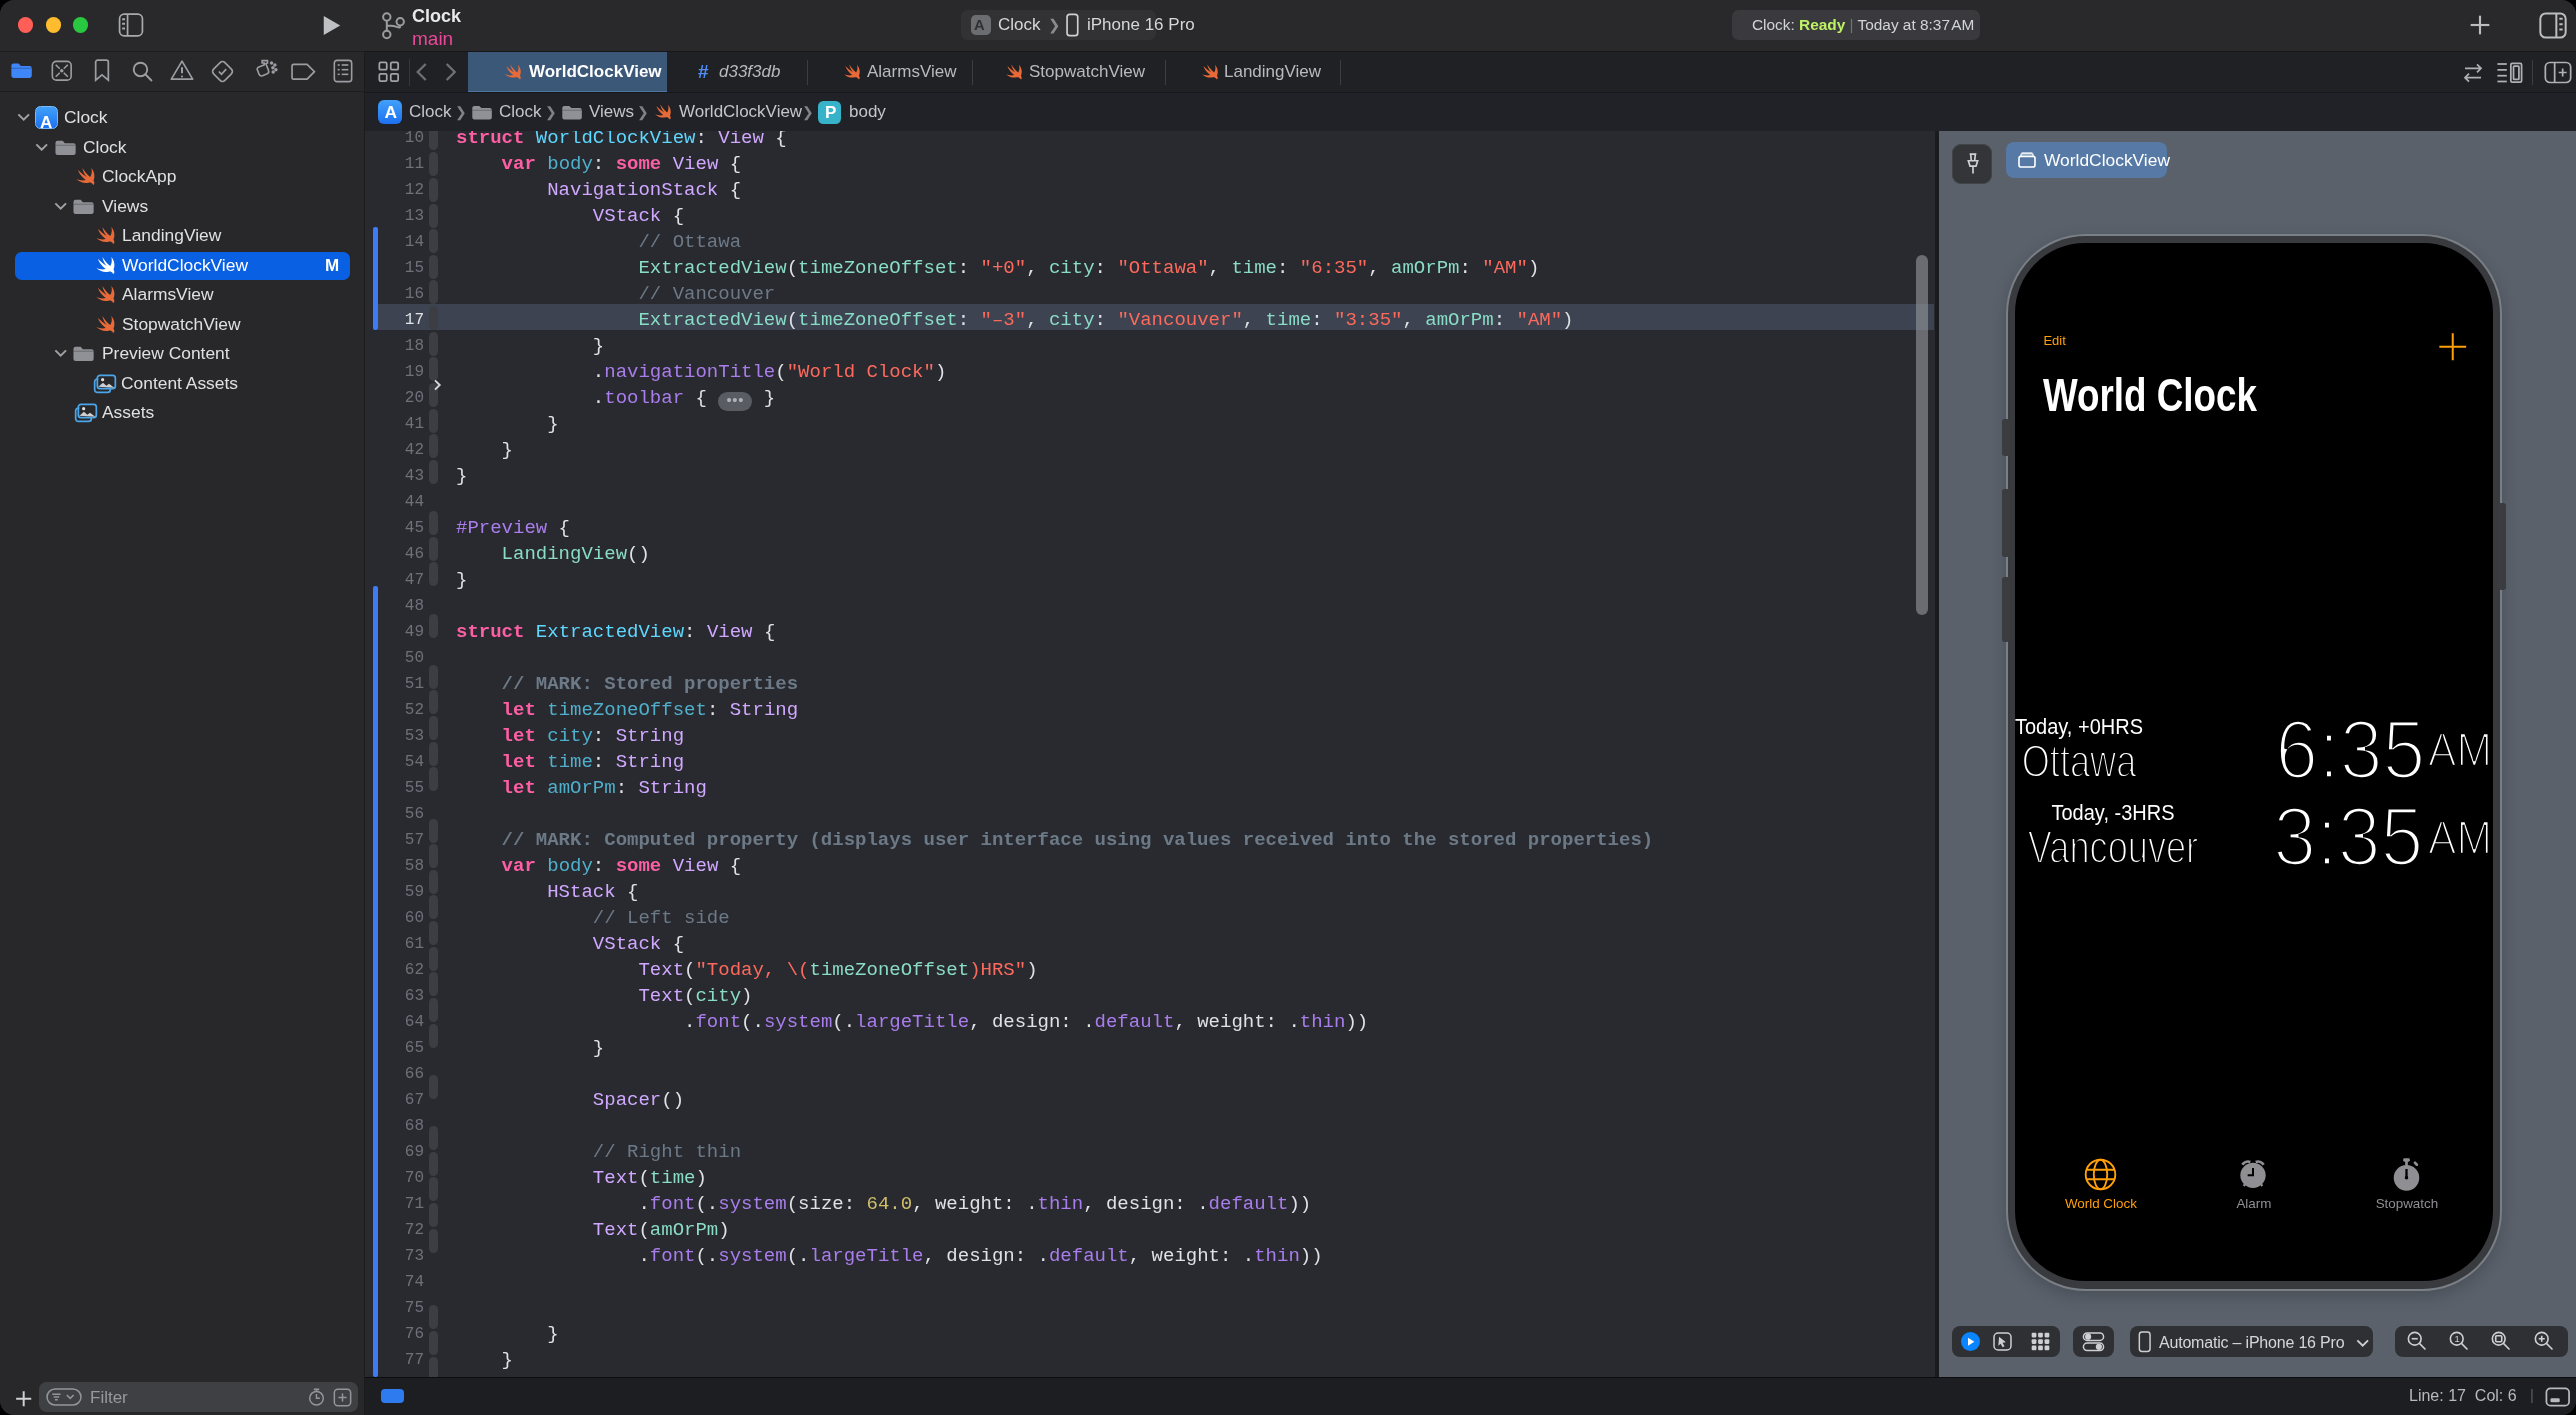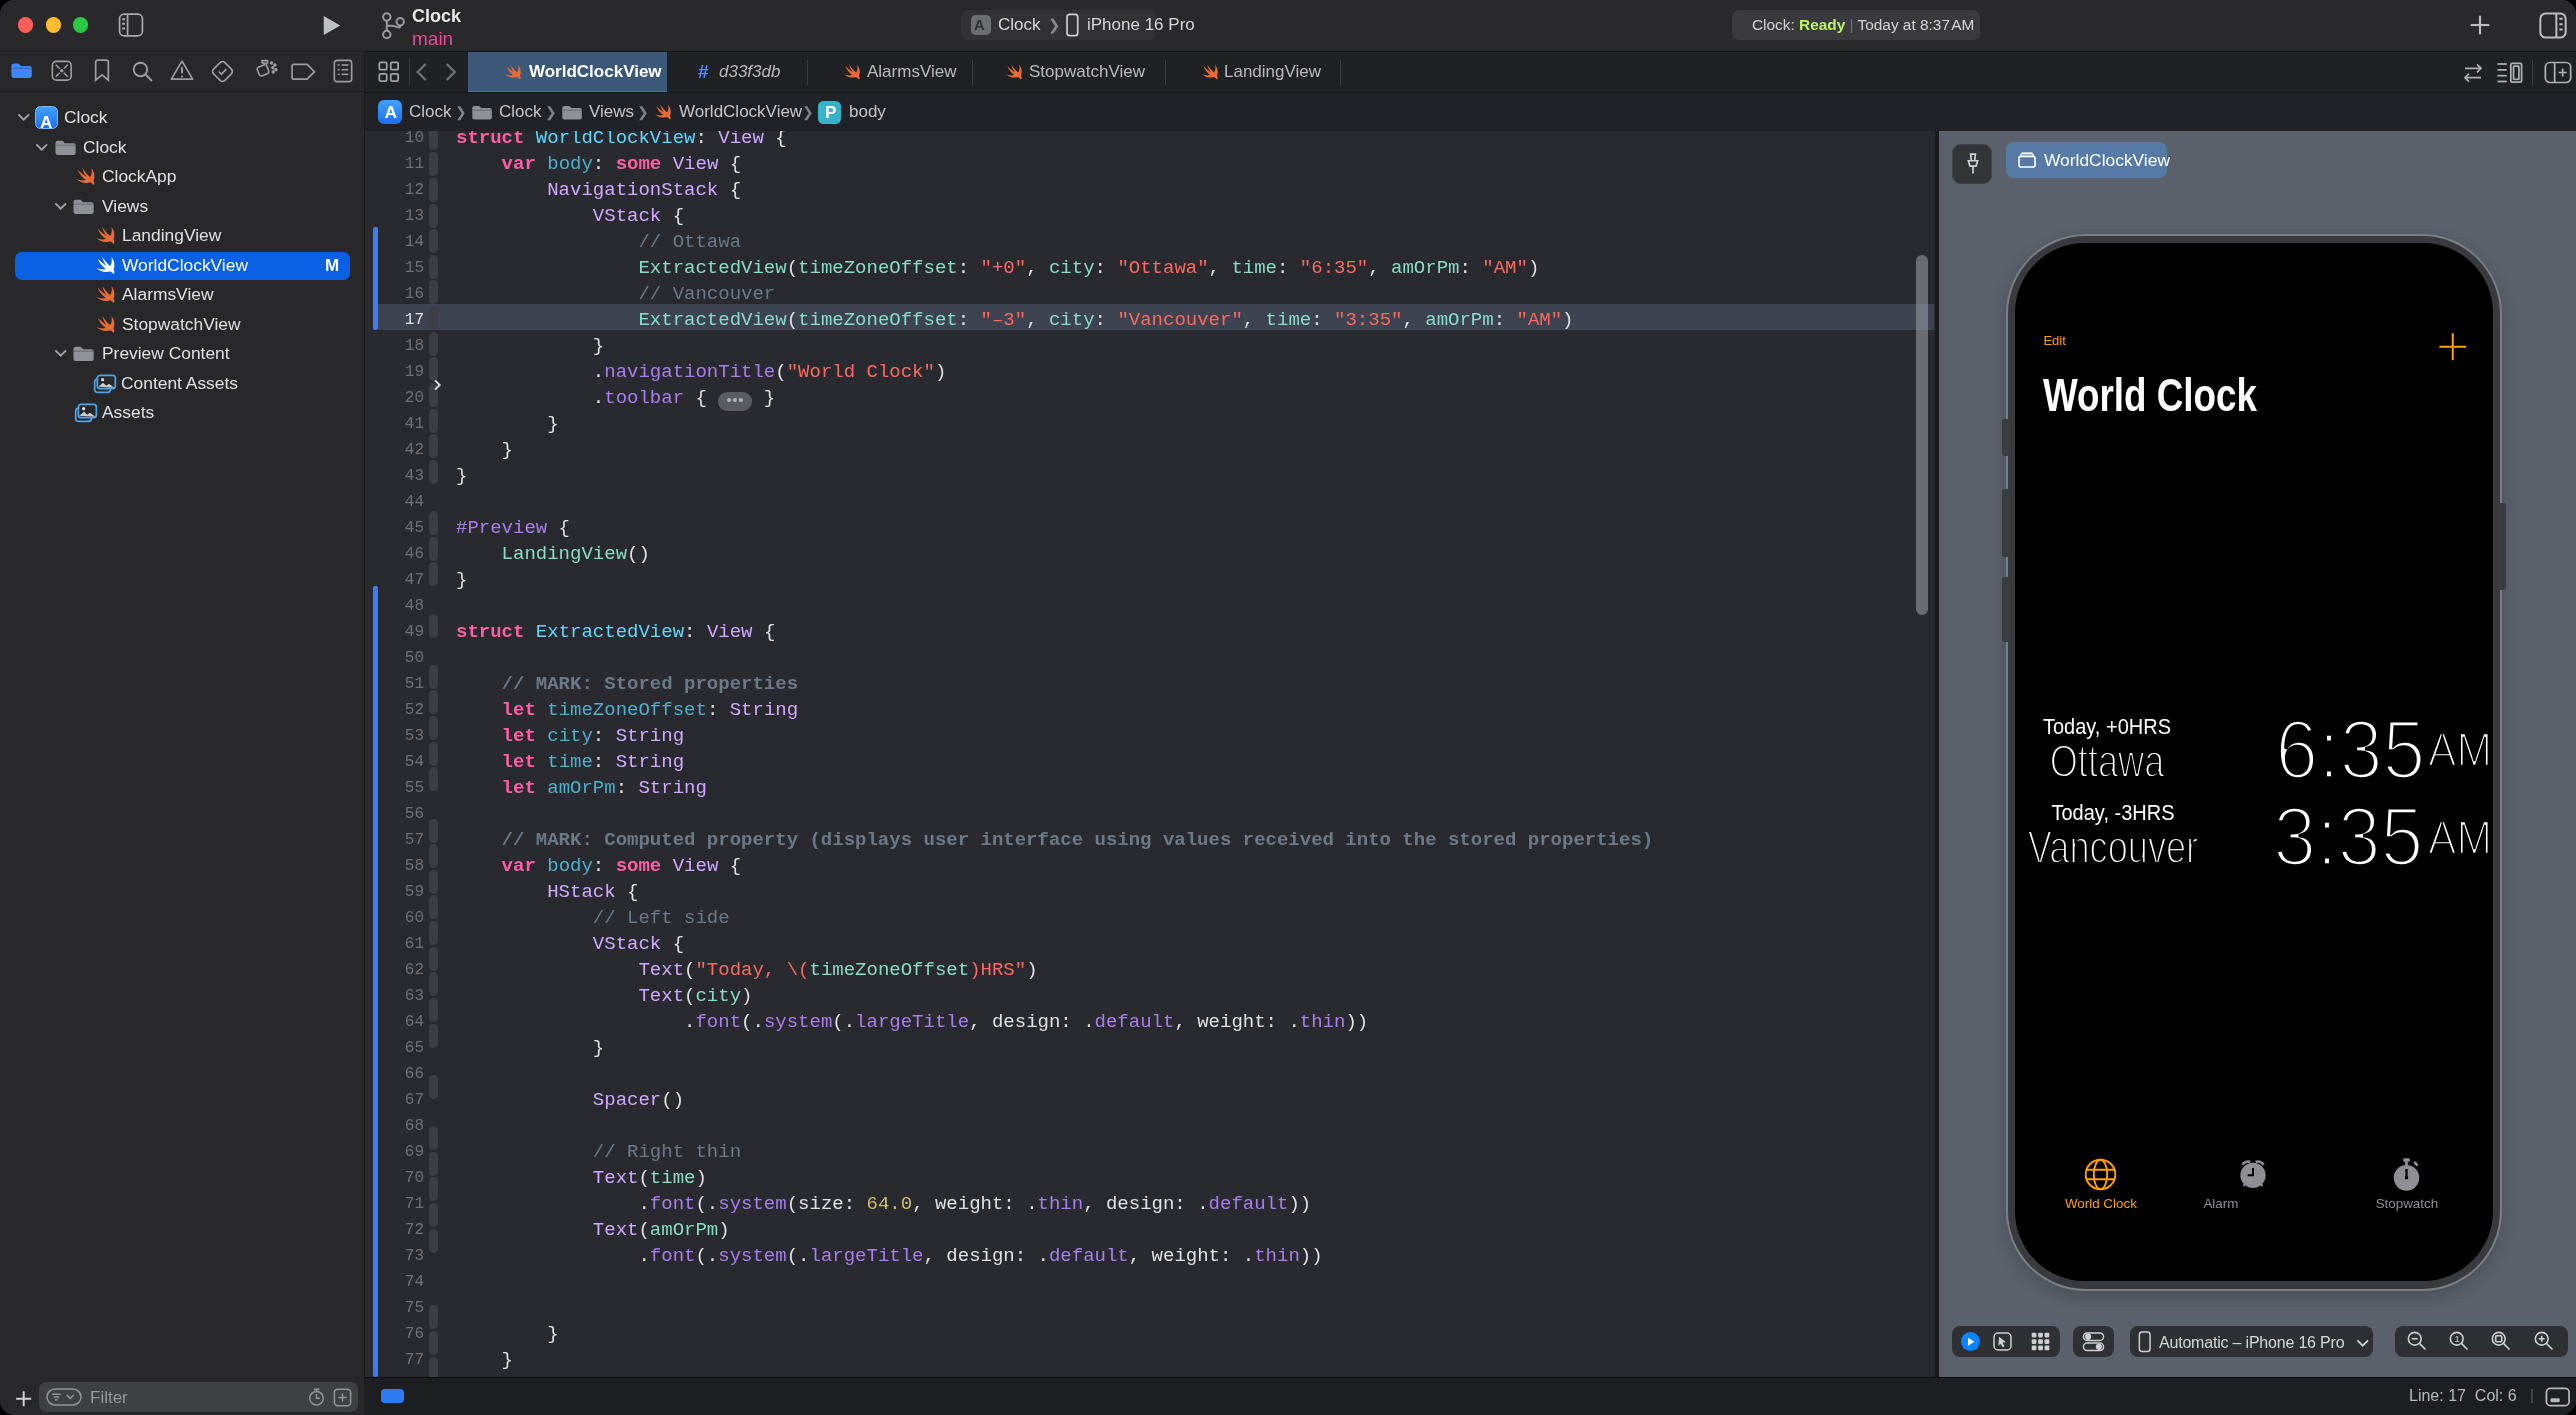--- a/index.html
+++ b/index.html
@@ -547,21 +547,21 @@
       <div class="abs" style="left:-6px;top:341px;width:8px;height:65px;background:#3a3c40;border-radius:2.7px"></div>
       <div class="abs" style="left:490px;top:267px;width:8px;height:87px;background:#3a3c40;border-radius:2.7px"></div>
       <div id="screen">
         <div class="abs" style="left:28px;top:90px;font-size:13px;color:#ff9f0a">Edit</div>
         <svg class="abs" style="left:423px;top:89px" width="29.5" height="29.5" viewBox="0 0 44 44" stroke="#ff9f0a" stroke-width="3" fill="none">
             <line x1="22" y1="2" x2="22" y2="42"></line>
             <line x1="2" y1="22" x2="42" y2="22"></line>
           </svg>
         <div class="abs" style="left:28px;top:125px;font-size:46px;font-weight:700;transform:scaleX(.8);transform-origin:left center">World Clock</div>
 
-        <div class="abs vst" style="left:92px;top:472px">
+        <div class="abs vst" style="left:64px;top:472px">
           <div class="tdy">Today, +0HRS</div>
           <div class="thin58 city">Ottawa</div>
         </div>
         <div class="abs thinbig" style="right:68px;top:465px;font-size:83px;line-height:83px">6:35</div>
         <div class="abs thin64" style="left:413px;top:482px;font-size:49px;line-height:49px">AM</div>
 
         <div class="abs vst" style="left:98px;top:558px">
           <div class="tdy">Today, -3HRS</div>
           <div class="thin58 city">Vancouver</div>
         </div>
@@ -575,21 +575,21 @@
             <line x1="5" y1="33" x2="47" y2="33"></line>
           </svg>
         <div class="abs" style="left:35px;top:953px;width:101px;text-align:center;font-size:13.4px;color:#ff9f0a">World Clock</div>
         <svg class="abs" style="left:222px;top:915px" width="32" height="32" viewBox="0 0 48 48">
             <circle cx="24" cy="26" r="19" fill="#8e8e93"></circle>
             <path d="M24,15 v11 h-8" stroke="#000" stroke-width="3" fill="none"></path>
             <path d="M8,10 a10,10 0 0 1 12,-4 M40,10 a10,10 0 0 0 -12,-4" stroke="#8e8e93" stroke-width="4" fill="none"></path>
             <line x1="10" y1="42" x2="13" y2="38" stroke="#8e8e93" stroke-width="3.5"></line>
             <line x1="38" y1="42" x2="35" y2="38" stroke="#8e8e93" stroke-width="3.5"></line>
           </svg>
-        <div class="abs" style="left:188px;top:953px;width:101px;text-align:left;font-size:13.4px;color:#8e8e93">Alarm</div>
+        <div class="abs" style="left:188px;top:953px;width:101px;text-align:center;font-size:13.4px;color:#8e8e93">Alarm</div>
         <svg class="abs" style="left:376px;top:914px" width="31" height="35" viewBox="0 0 46 52">
             <rect x="18" y="2" width="10" height="5" rx="2" fill="#8e8e93"></rect>
             <rect x="21" y="6" width="4" height="8" fill="#8e8e93"></rect>
             <rect x="33" y="8" width="8" height="4" rx="2" fill="#8e8e93" transform="rotate(45 37 10)"></rect>
             <circle cx="23" cy="31" r="19" fill="#8e8e93"></circle>
             <line x1="23" y1="31" x2="23" y2="18" stroke="#000" stroke-width="3.4"></line>
             <circle cx="23" cy="31" r="2.6" fill="#000"></circle>
           </svg>
         <div class="abs" style="left:341px;top:953px;width:101px;text-align:center;font-size:13.4px;color:#8e8e93">Stopwatch</div>
       </div>

